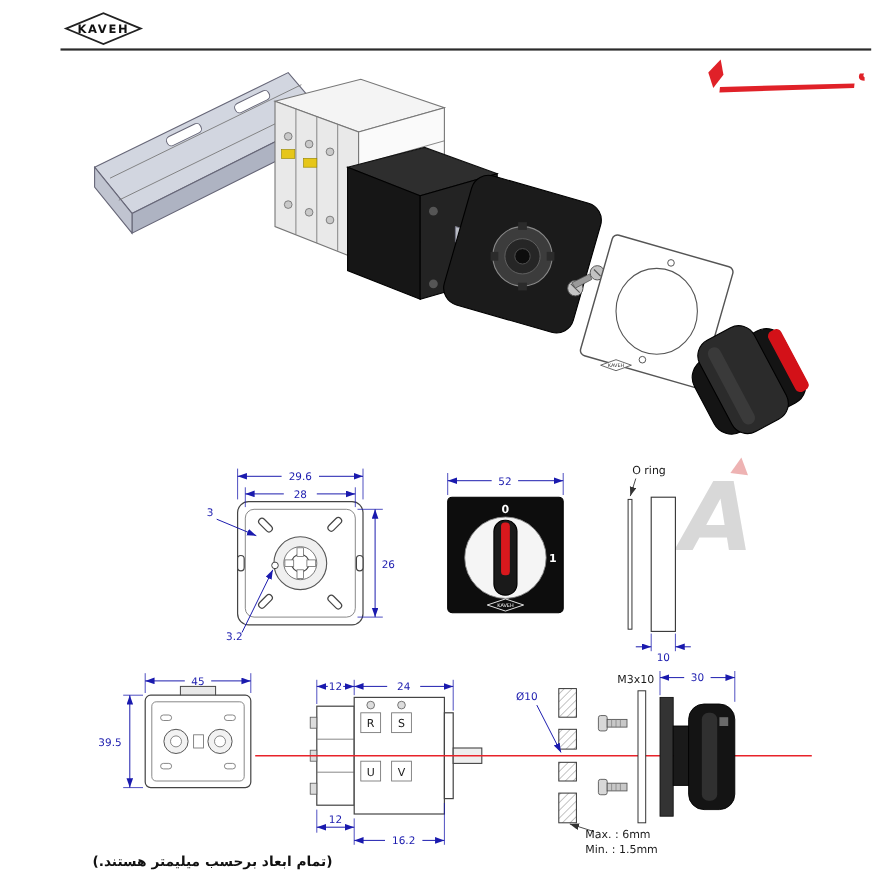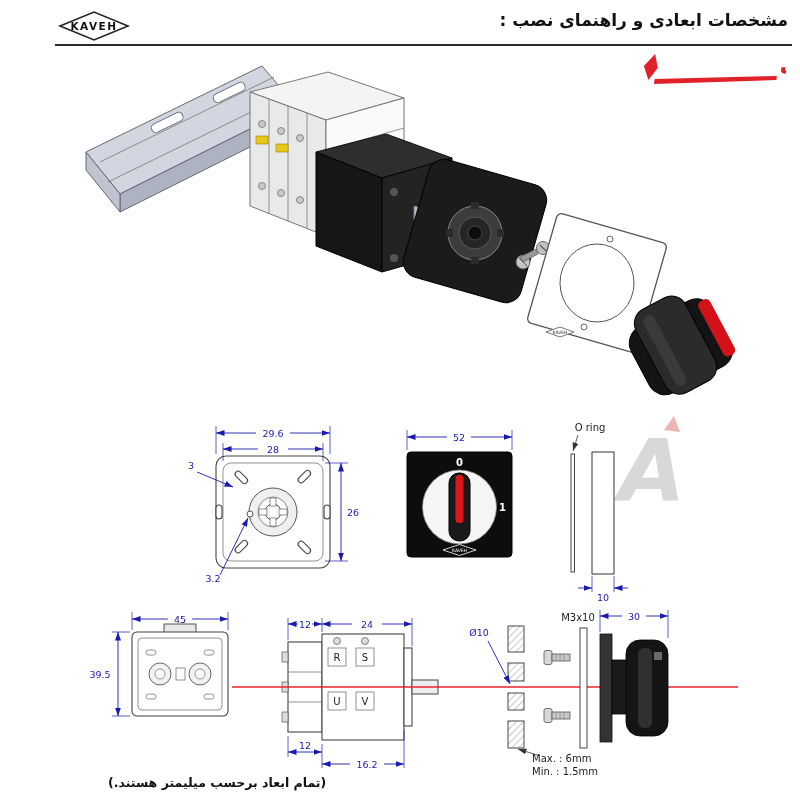--- a/index.html
+++ b/index.html
@@ -4,21 +4,21 @@
 <style>
   html,body{margin:0;padding:0;background:#ffffff;}
   .page{position:relative;width:800px;height:800px;background:#fff;overflow:hidden;
         font-family:"DejaVu Sans","Liberation Sans",sans-serif;}
   .title{position:absolute;top:10px;right:12px;font-size:17px;font-weight:bold;
          direction:rtl;color:#111;}
   .header-rule{position:absolute;top:44px;left:55px;right:8px;height:0;
                border-top:2px solid #2b2b2b;}
   .brand-logo{position:absolute;top:8px;left:55px;}
   .red-logo{position:absolute;top:46px;right:14px;width:180px;height:46px;}
-  .footer-note{position:absolute;bottom:10px;left:108px;font-size:12.5px;font-weight:bold;
+  .footer-note{position:absolute;bottom:10px;left:84px;font-size:12.5px;font-weight:bold;
                direction:rtl;color:#111;}
   svg text{font-family:"DejaVu Sans","Liberation Sans",sans-serif;}
   .dimt{fill:#1a1aae;font-size:9.5px;}
   .lblt{fill:#1b1b1b;font-size:10px;}
   .mid{text-anchor:middle;}
   .dimline{stroke:#1a1aae;stroke-width:0.9;fill:none;}
   .ext{stroke:#1a1aae;stroke-width:0.7;fill:none;}
   .outl{stroke:#444;stroke-width:1.1;fill:#fff;}
   .thin{stroke:#777;stroke-width:0.8;fill:none;}
 </style>
@@ -339,21 +339,20 @@
   </svg>
 
   
   <div class="brand-logo">
     <svg width="78" height="36" viewBox="0 0 78 36">
       <polygon points="5,18 39,4 73,18 39,32" fill="none" stroke="#222" stroke-width="1.6"></polygon>
       <text x="39" y="22" text-anchor="middle" font-size="10.5" font-weight="bold" letter-spacing="1.5" fill="#111">KAVEH</text>
     </svg>
   </div>
 
-  <div class="title">مشخصات ابعادی و راهنمای نصب :</div>
   <div class="header-rule"></div>
 
   <div class="red-logo">
     <svg width="180" height="46" viewBox="0 0 180 46">
       <g transform="skewX(-6)">
         <text x="176" y="27" text-anchor="end" font-size="22" font-weight="bold" fill="#e02128" direction="rtl">آرتا الکتریک</text>
         <polygon points="52,33 174,30 174,34 52,38" fill="#e02128"></polygon>
         <polygon points="40,20 50,8 54,22 46,34" fill="#e02128"></polygon>
       </g>
     </svg>

